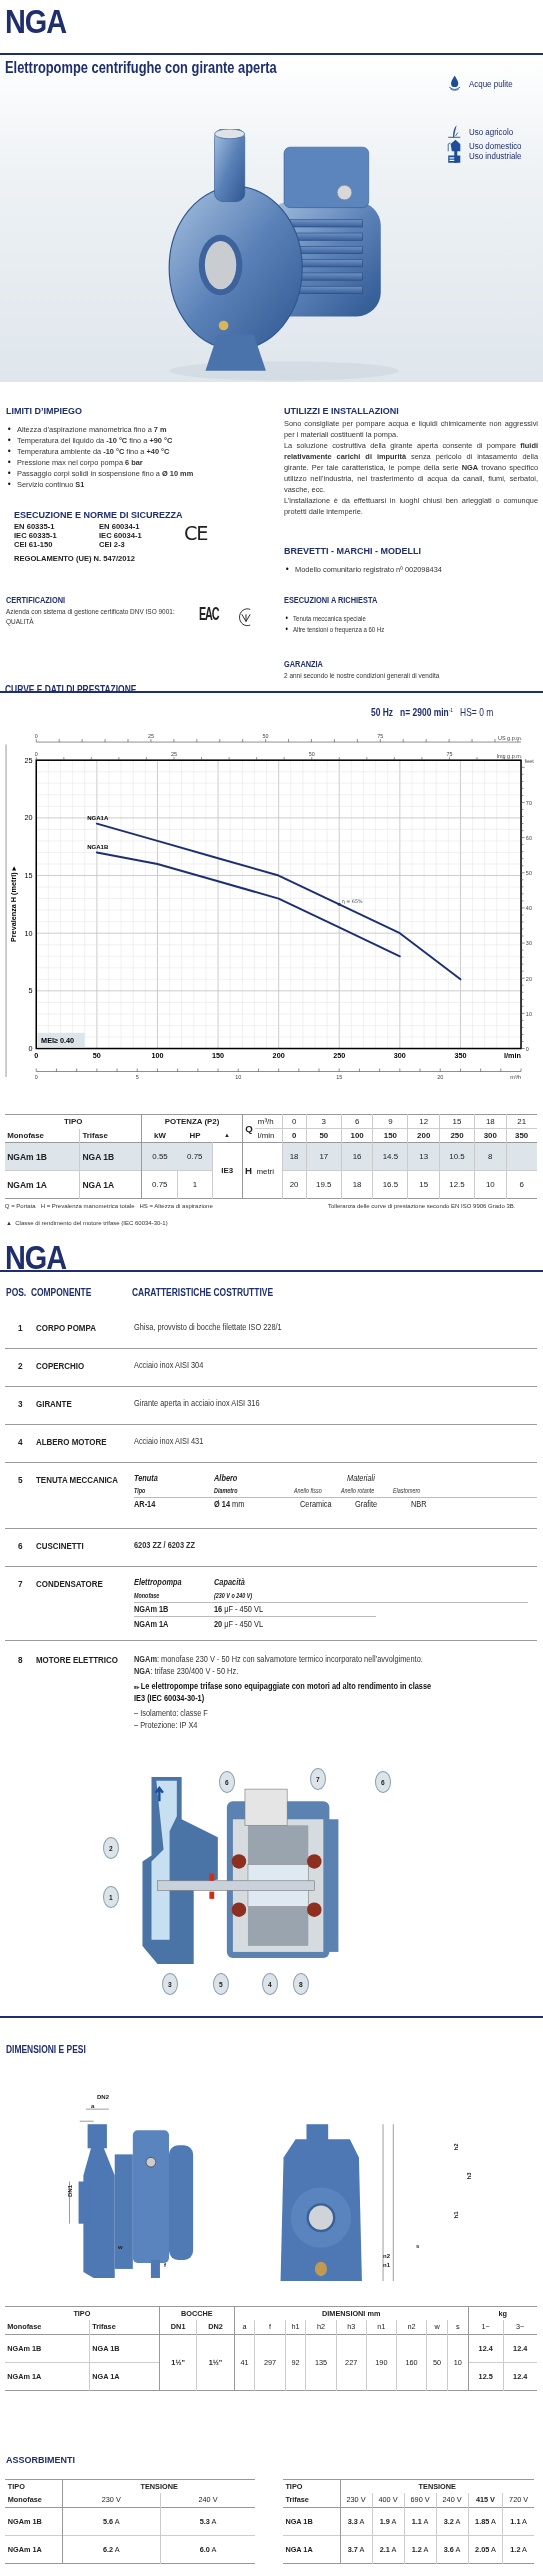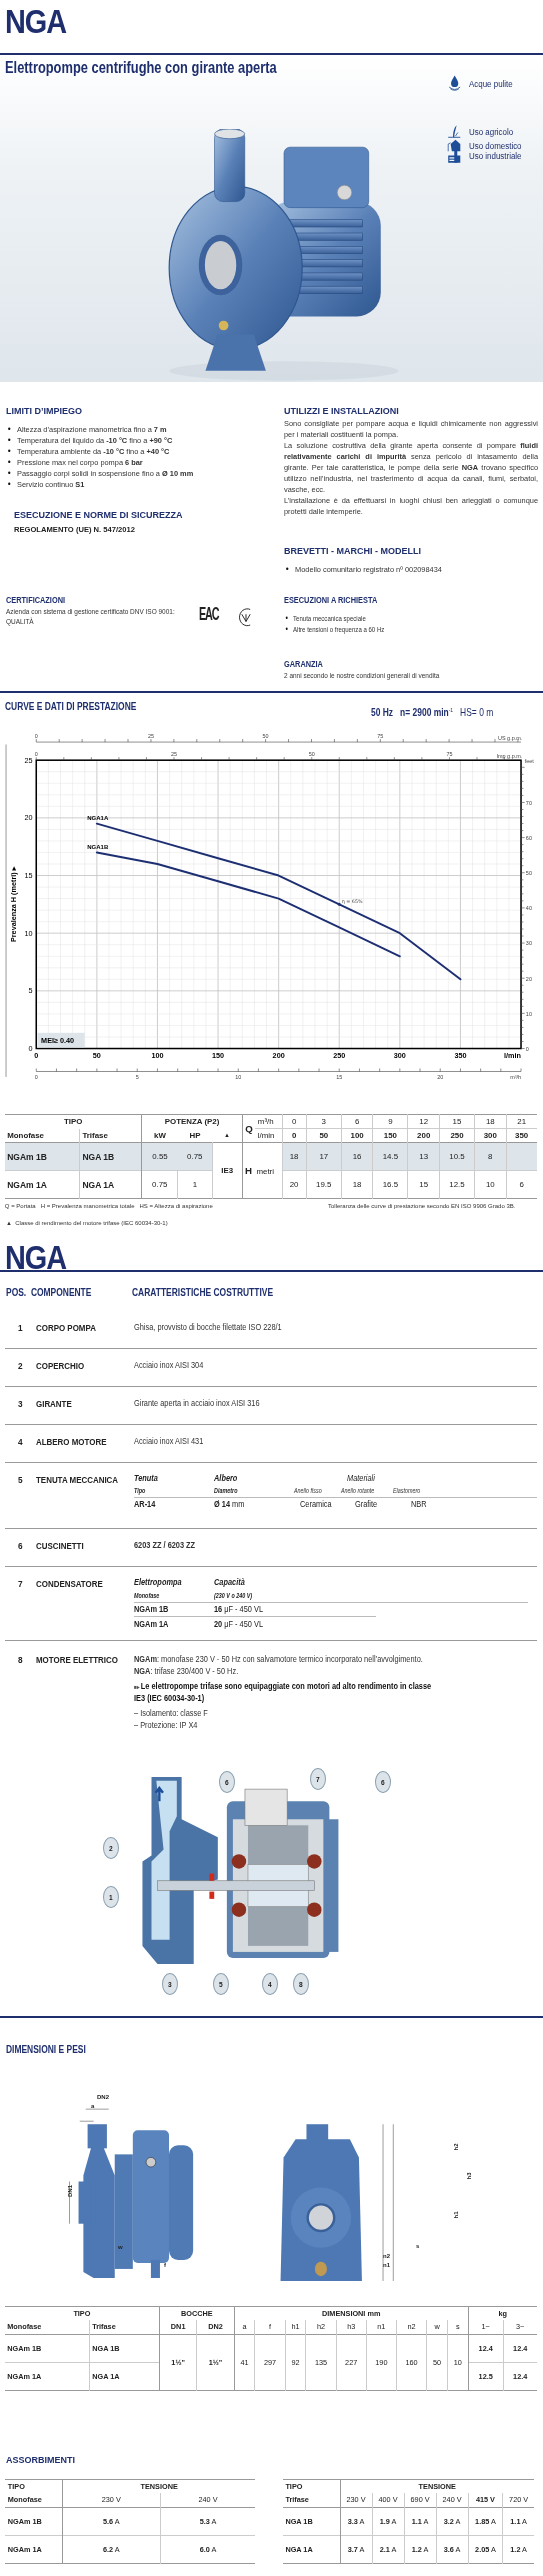--- a/index.html
+++ b/index.html
@@ -127,20 +127,33 @@
     <li><span>Temperatura del liquido da </span><b>-10 °C</b><span> fino a </span><b>+90 °C</b></li>
     <li><span>Temperatura ambiente da </span><b>-10 °C</b><span> fino a </span><b>+40 °C</b></li>
     <li><span>Pressione max nel corpo pompa </span><b>6 bar</b></li>
     <li><span>Passaggio corpi solidi in sospensione fino a </span><b>Ø 10 mm</b></li>
     <li><span>Servizio continuo </span><b>S1</b></li>
   </ul>
 </div>
 
 <div class="abs" style="left:14px;top:510px;width:254px;">
   <h3 class="sec">ESECUZIONE E NORME DI SICUREZZA</h3>
+  <div style="display:flex;gap:0;">
+    <div style="width:85px;">
+      <div class="norm">EN 60335-1</div>
+      <div class="norm">IEC 60335-1</div>
+      <div class="norm">CEI 61-150</div>
+    </div>
+    <div style="width:85px;">
+      <div class="norm">EN 60034-1</div>
+      <div class="norm">IEC 60034-1</div>
+      <div class="norm">CEI 2-3</div>
+    </div>
+    <div style="font-size:19.3px;font-weight:normal;font-family:'DejaVu Sans',sans-serif;letter-spacing:-1.2px;line-height:24px;">CE</div>
+  </div>
   <div class="norm" style="margin-top:4.8px;">REGOLAMENTO (UE) N. 547/2012</div>
 </div>
 
 <div class="abs" style="left:284px;top:406px;width:254px;">
   <h3 class="sec">UTILIZZI E INSTALLAZIONI</h3>
   <p class="txt" style="text-align:justify;">
     <span>Sono consigliate per pompare acqua e liquidi chimicamente non aggressivi per i materiali costituenti la pompa.</span><br>
     <span>La soluzione costruttiva della girante aperta consente di pompare </span><b>fluidi relativamente carichi di impurità</b><span> senza pericolo di intasamento della girante. Per tale caratteristica, le pompe della serie </span><b>NGA</b><span> trovano specifico utilizzo nell’industria, nel trasferimento di acqua da canali, fiumi, serbatoi, vasche, ecc.</span><br>
     <span>L’installazione è da effettuarsi in luoghi chiusi ben arieggiati o comunque protetti dalle intemperie.</span>
   </p>
@@ -171,21 +184,21 @@
   </ul>
 </div>
 
 <div class="abs" style="left:284px;top:659px;width:254px;">
   <h3 class="sec cond">GARANZIA</h3>
   <div class="cond-txt">2 anni secondo le nostre condizioni generali di vendita</div>
 </div>
 
 <div class="rule" style="top:691px;"></div>
 
-<div class="abs" style="left:4.8px;top:701px;">
+<div class="abs" style="left:4.8px;top:684px;">
   <h3 class="sec cond" style="font-size:10.3px;">CURVE E DATI DI PRESTAZIONE</h3>
 </div>
 <div class="abs" style="left:371px;top:707px;font-size:10.3px;color:#1f2f6e;white-space:nowrap;transform:scaleX(0.82);transform-origin:left;">
   <b>50 Hz</b>&nbsp;&nbsp;&nbsp;<b>n= 2900 min</b><sup style="font-size:6px">-1</sup>&nbsp;&nbsp;&nbsp;<span>HS= 0 m</span>
 </div>
 
 <svg class="abs" style="left:0;top:731px;" width="544" height="357" id="chart-svg" viewBox="0 0 900 590">
     <line x1="10" y1="22" x2="10" y2="572" stroke="#555" stroke-width="1"></line>
     <line x1="60" y1="48" x2="60" y2="525" stroke="#c4c4c4" stroke-width="1.4"></line>
     <line x1="80.05" y1="48" x2="80.05" y2="525" stroke="#e2e2e2" stroke-width="0.8"></line>

